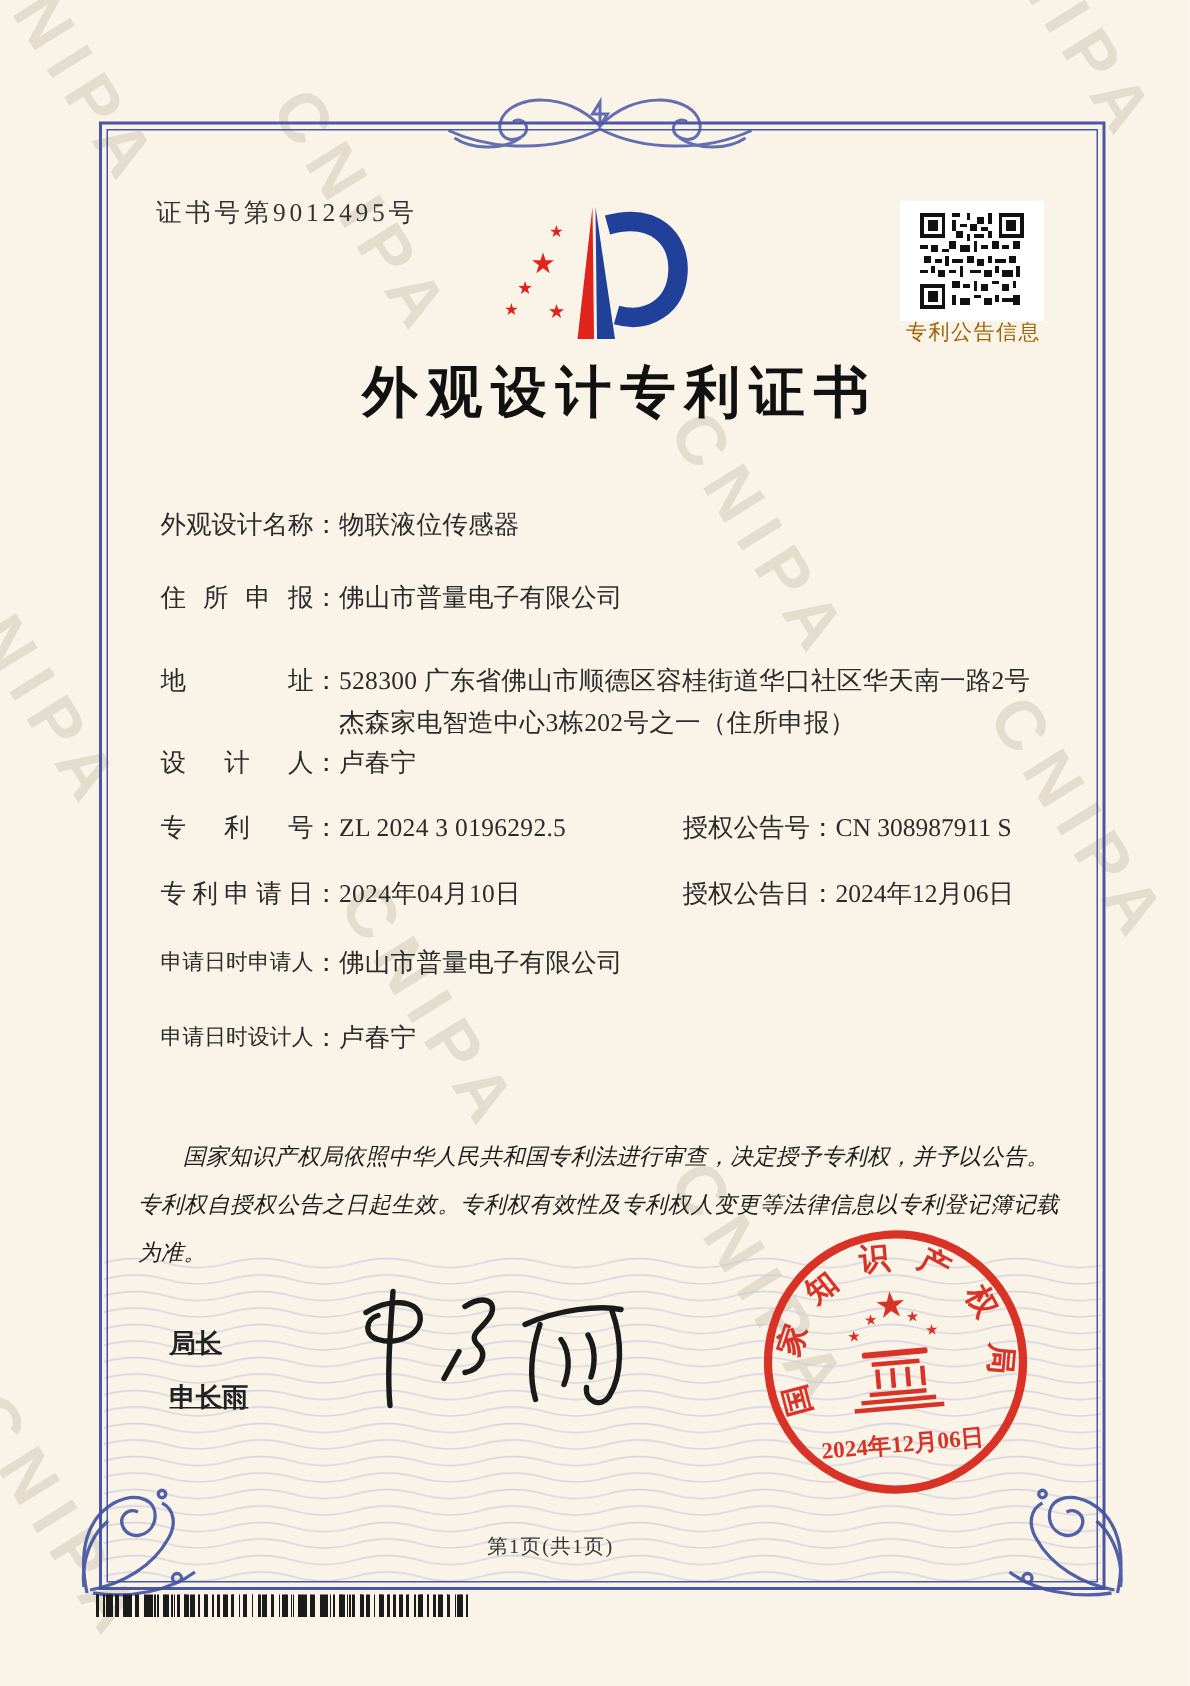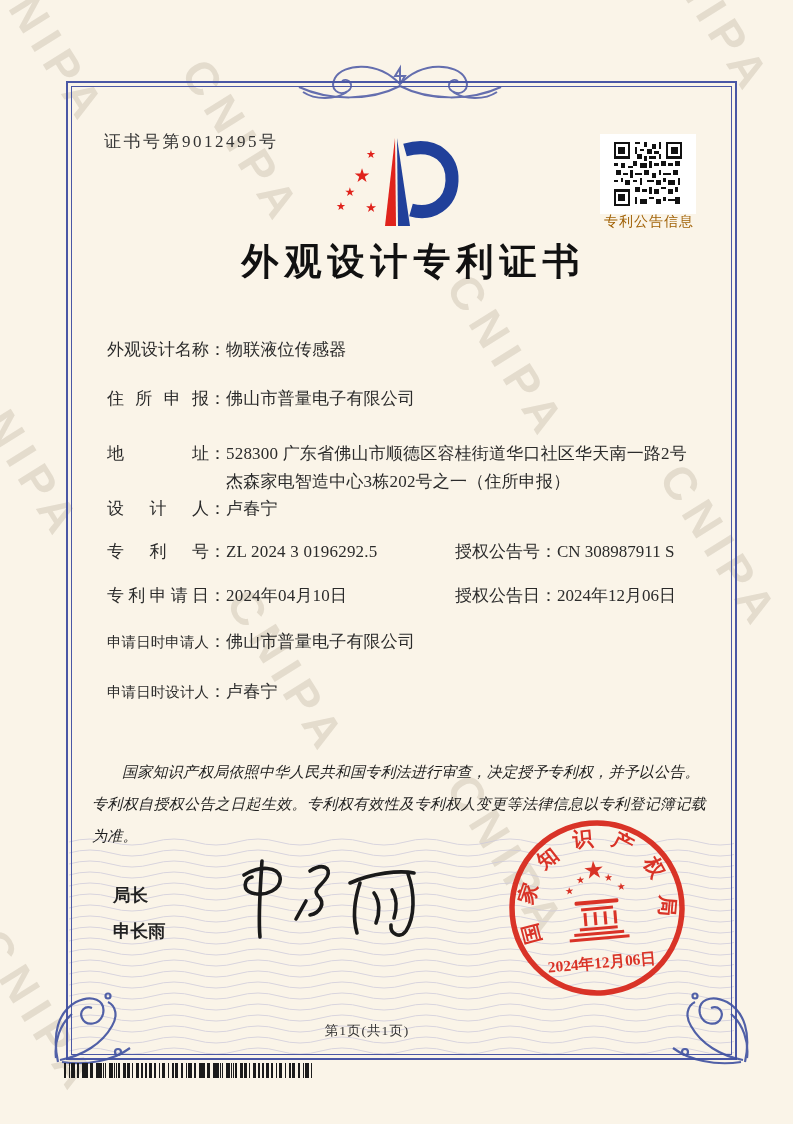--- a/index.html
+++ b/index.html
@@ -55,21 +55,21 @@
   .decision{
     position:absolute;left:92px;top:756px;width:614px;
     font-size:15px;line-height:32px;font-style:italic;color:#1d1d1d;
     text-align:justify;letter-spacing:0.2px;
   }
   .decision .ind{text-indent:2em;display:block;}
   
   .director{
     position:absolute;left:113px;top:877px;
     font-family:"Liberation Sans","DejaVu Sans",sans-serif;
-    font-size:17.5px;font-weight:600;color:#222;line-height:36px;
+    font-size:17.5px;font-weight:600;color:#222;line-height:36px;text-decoration:underline;
   }
   .signature{position:absolute;left:222px;top:843px;}
   .seal{position:absolute;left:505px;top:816px;opacity:0.95;}
   .page-info{
     position:absolute;left:66px;top:1022px;width:602px;text-align:center;
     font-size:13.5px;color:#333;letter-spacing:1px;
   }
   .barcode{
     position:absolute;left:64px;top:1063px;width:248px;height:15px;
     background-image:

